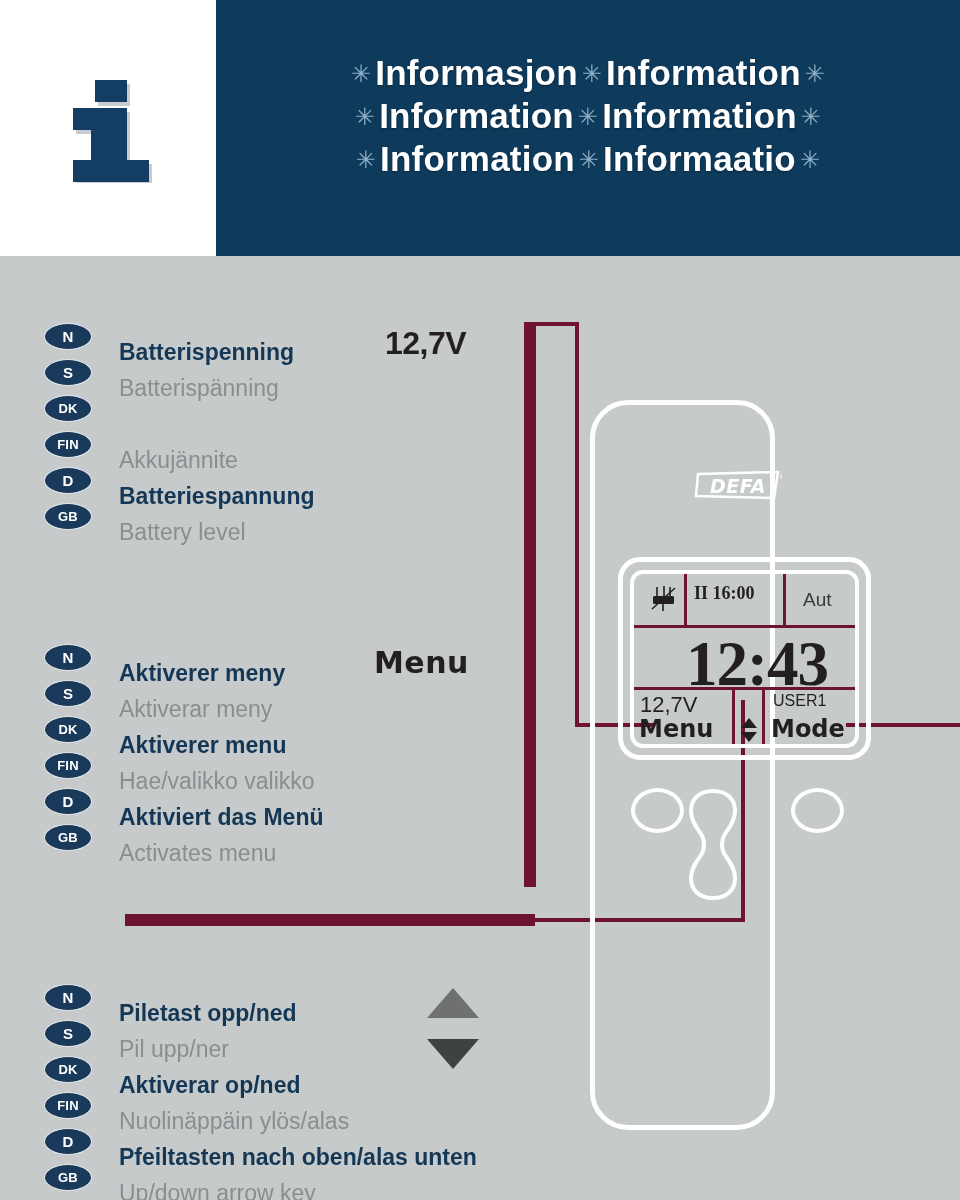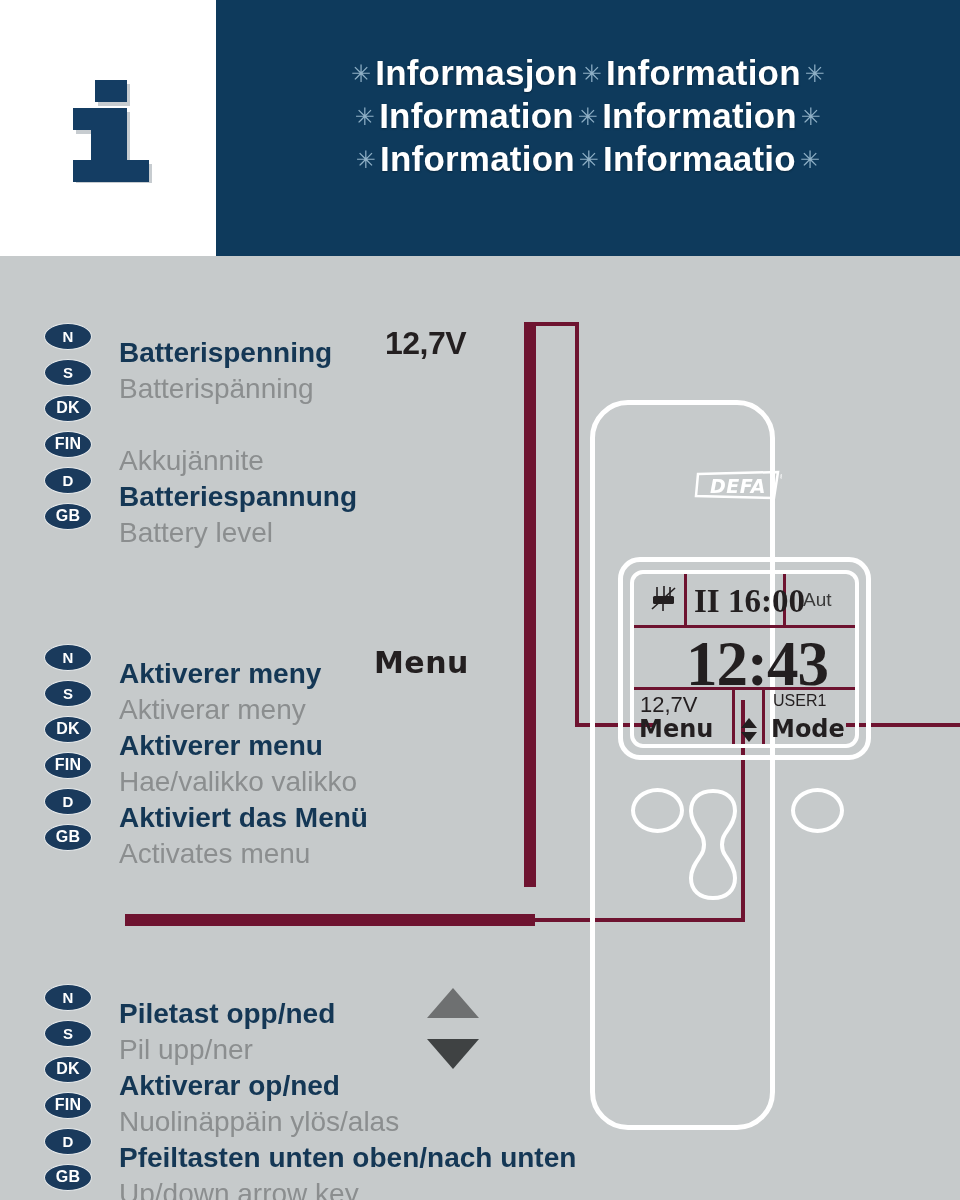--- a/index.html
+++ b/index.html
@@ -56,24 +56,24 @@
   .badge {
     width:48px; height:27px; border-radius:50%;
     background:#1a3a5c;
     border:1.5px solid #e7eaeb;
     color:#ffffff;
     font-size:15px; font-weight:bold;
     display:flex; align-items:center; justify-content:center;
     flex:0 0 auto;
     letter-spacing:0.2px;
   }
-  .badge.small { font-size:16px; }
+  .badge.small { font-size:13px; }
   .lang-text {
     margin-left:27px;
-    font-size:28px;
+    font-size:23px;
     white-space:nowrap;
     margin-top:33px;
   }
   .lang-text.dark { color:#143755; font-weight:bold; }
   .lang-text.light { color:#8b8e8f; font-weight:normal; }
 
   .big-label {
     position:absolute;
     font-weight:bold;
     color:#231f20;
@@ -210,21 +210,21 @@
         <line x1="7" y1="3" x2="7" y2="13"></line>
         <line x1="14" y1="2" x2="14" y2="13"></line>
         <line x1="20" y1="3" x2="20" y2="13"></line>
         <rect x="3" y="12" width="21" height="8" rx="1.5" stroke="none"></rect>
         <line x1="13" y1="20" x2="13" y2="27"></line>
         <line x1="2" y1="25" x2="25" y2="4"></line>
       </g>
     </svg>
   </span>
 
-  <span class="lcd-txt" style="left:60px; top:9px; font-size:33px; font-weight:bold;
+  <span class="lcd-txt" style="left:60px; top:9px; font-size:18px; font-weight:bold;
                font-family:'Liberation Serif', serif;">II 16:00</span>
 
   <span class="lcd-txt" style="left:169px; top:15px; font-size:19px; color:#3a3a3a;">Aut</span>
 
   <span class="lcd-txt" style="left:52px; top:54px; font-size:63px; font-weight:bold;
                font-family:'Liberation Serif', serif; letter-spacing:-1px;">12:43</span>
 
   <span class="lcd-txt" style="left:6px; top:118px; font-size:22px;">12,7V</span>
 
   <span class="lcd-txt" style="left:5px; top:141px; font-size:24px; font-weight:bold;
@@ -321,21 +321,21 @@
   <div class="lang-row">
     <span class="badge small">DK</span>
     <span class="lang-text dark">Aktiverar op/ned</span>
   </div>
   <div class="lang-row">
     <span class="badge small">FIN</span>
     <span class="lang-text light">Nuolinäppäin ylös/alas</span>
   </div>
   <div class="lang-row">
     <span class="badge">D</span>
-    <span class="lang-text dark">Pfeiltasten unten oben/nach unten</span>
+    <span class="lang-text dark">Pfeiltasten nach oben/alas unten</span>
   </div>
   <div class="lang-row">
     <span class="badge small">GB</span>
     <span class="lang-text light">Up/down arrow key</span>
   </div>
 </div>
 <div class="arrow-up" style="left:427px; top:988px;"></div>
 <div class="arrow-down" style="left:427px; top:1039px;"></div>
 
 </body></html>

